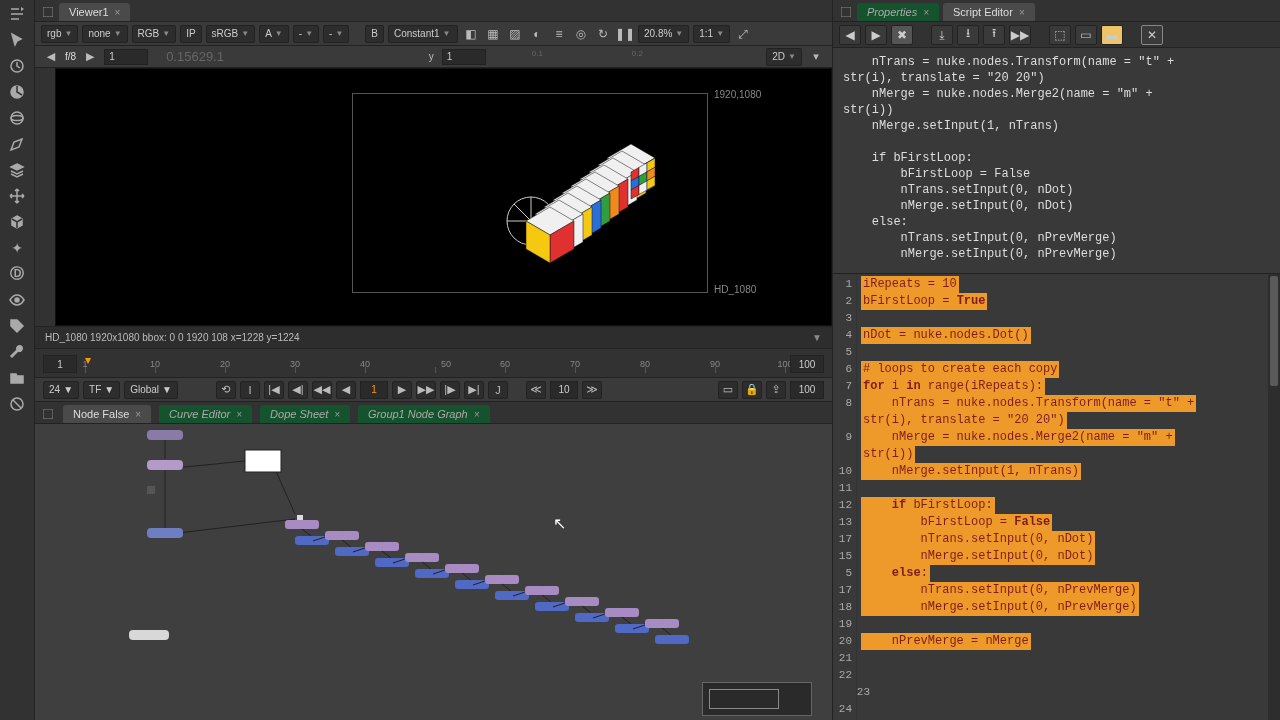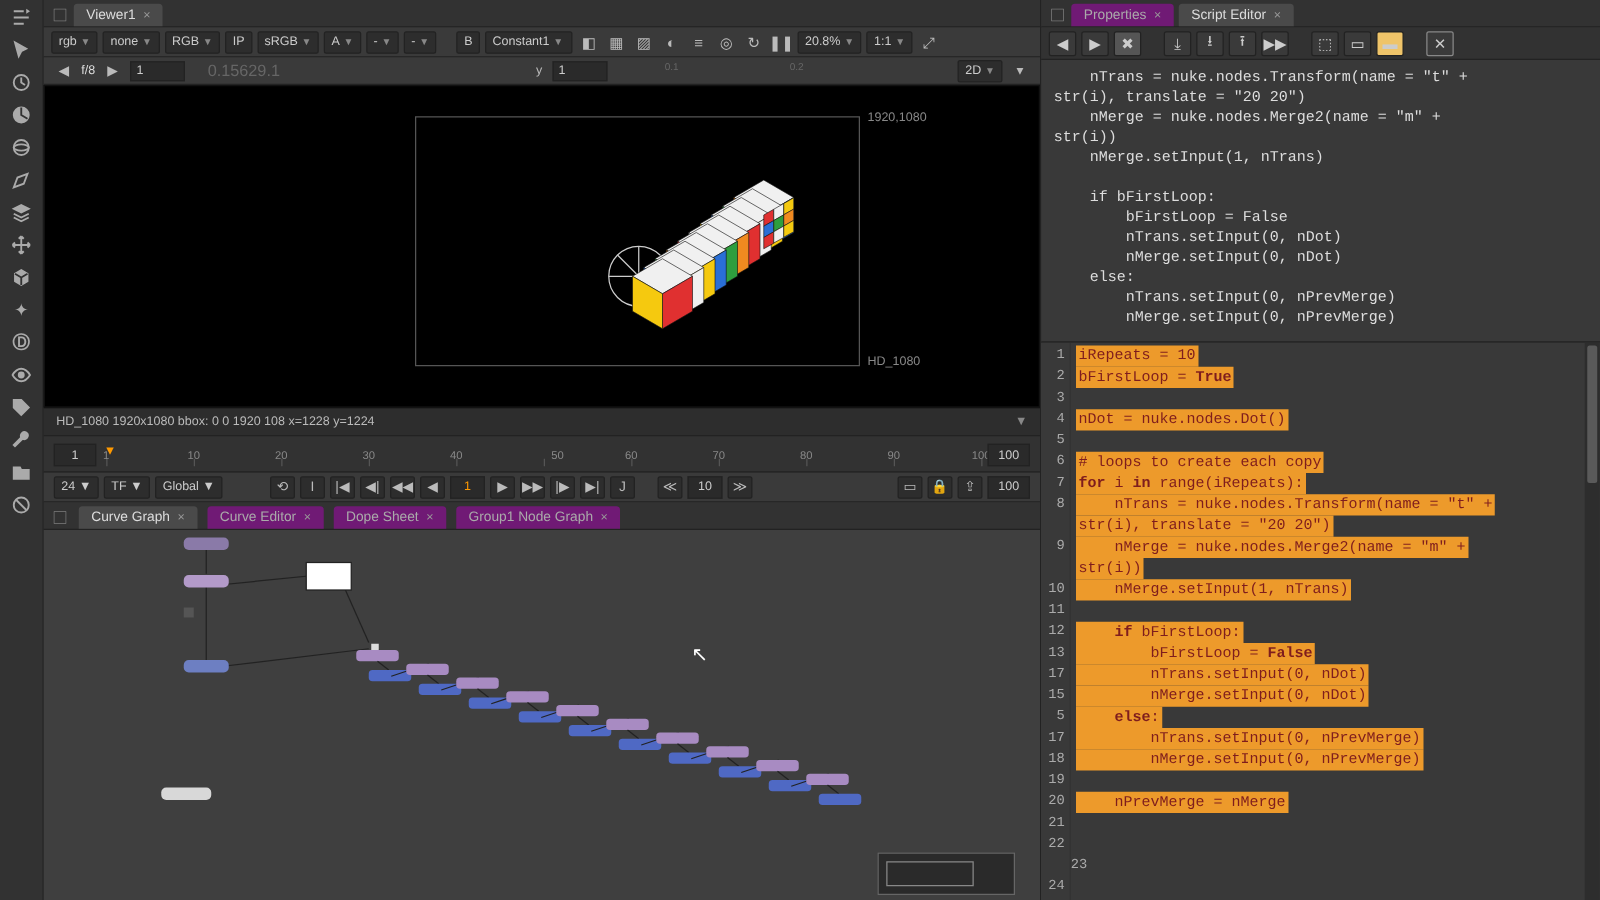--- a/index.html
+++ b/index.html
@@ -45,21 +45,21 @@
   .panel-tab {
     background:#4a4a4a; color:#ddd;
     padding:3px 10px;
     font-size:11px;
     margin-right:4px;
     display:flex; align-items:center;
     gap:6px;
     border-top-left-radius:3px; border-top-right-radius:3px;
     cursor:pointer;
   }
-  .panel-tab.inactive { background:#701a75; color:#aaa; }
+  .panel-tab.inactive { background:#14532d; color:#aaa;font-style:italic; }
   .tab-close { font-size:10px; color:#999; }
   .viewer-toolbar {
     height: 24px; background:#3a3a3a;
     display:flex; align-items:center;
     padding: 0 6px;
     gap:4px;
     border-bottom:1px solid #222;
   }
   .vt-sel {
     background:#2d2d2d; color:#ccc;
@@ -85,20 +85,21 @@
   .sub-val { color:#ddd; font-size:10px; }
   .mini-input { background:#2a2a2a; border:1px solid #222; width:44px; height:16px;padding:1px 4px; font-size:10px;color:#ccc;}
   .sub-ruler { flex:1; height:12px; position:relative; margin:0 8px;}
   .sub-chip { font-size:10px; color:#bbb; }
 
   .viewer-canvas {
     flex:0 0 258px;
     background:#000;
     position:relative;
     border:1px solid #111;
+    margin-left:20px;
   }
   .canvas-frame {
     position:absolute;
     left: 296px; top: 24px;
     width: 356px; height: 200px;
     border:1px solid #555;
   }
   .res-label-top { position:absolute; top:20px; left:658px; color:#888;font-size:10px;}
   .res-label-bot { position:absolute; top:215px; left:658px; color:#888;font-size:10px;}
 
@@ -543,21 +544,21 @@
       </div>
   </div>
 
   <div class="bottom-tabbar">
     <div style="width:10px;height:10px;margin:0 6px 4px 2px;">
       <svg viewBox="0 0 10 10" width="10" height="10">
           <rect width="10" height="10" fill="none" stroke="#888"></rect>
         </svg>
     </div>
     <div class="panel-tab">
-        <span>Curve Graph</span>
+        <span>Node False</span>
         <span class="tab-close">×</span>
       </div>
     <div class="panel-tab inactive">
         <span>Curve Editor</span>
         <span class="tab-close">×</span>
       </div>
     <div class="panel-tab inactive">
         <span>Dope Sheet</span>
         <span class="tab-close">×</span>
       </div>

